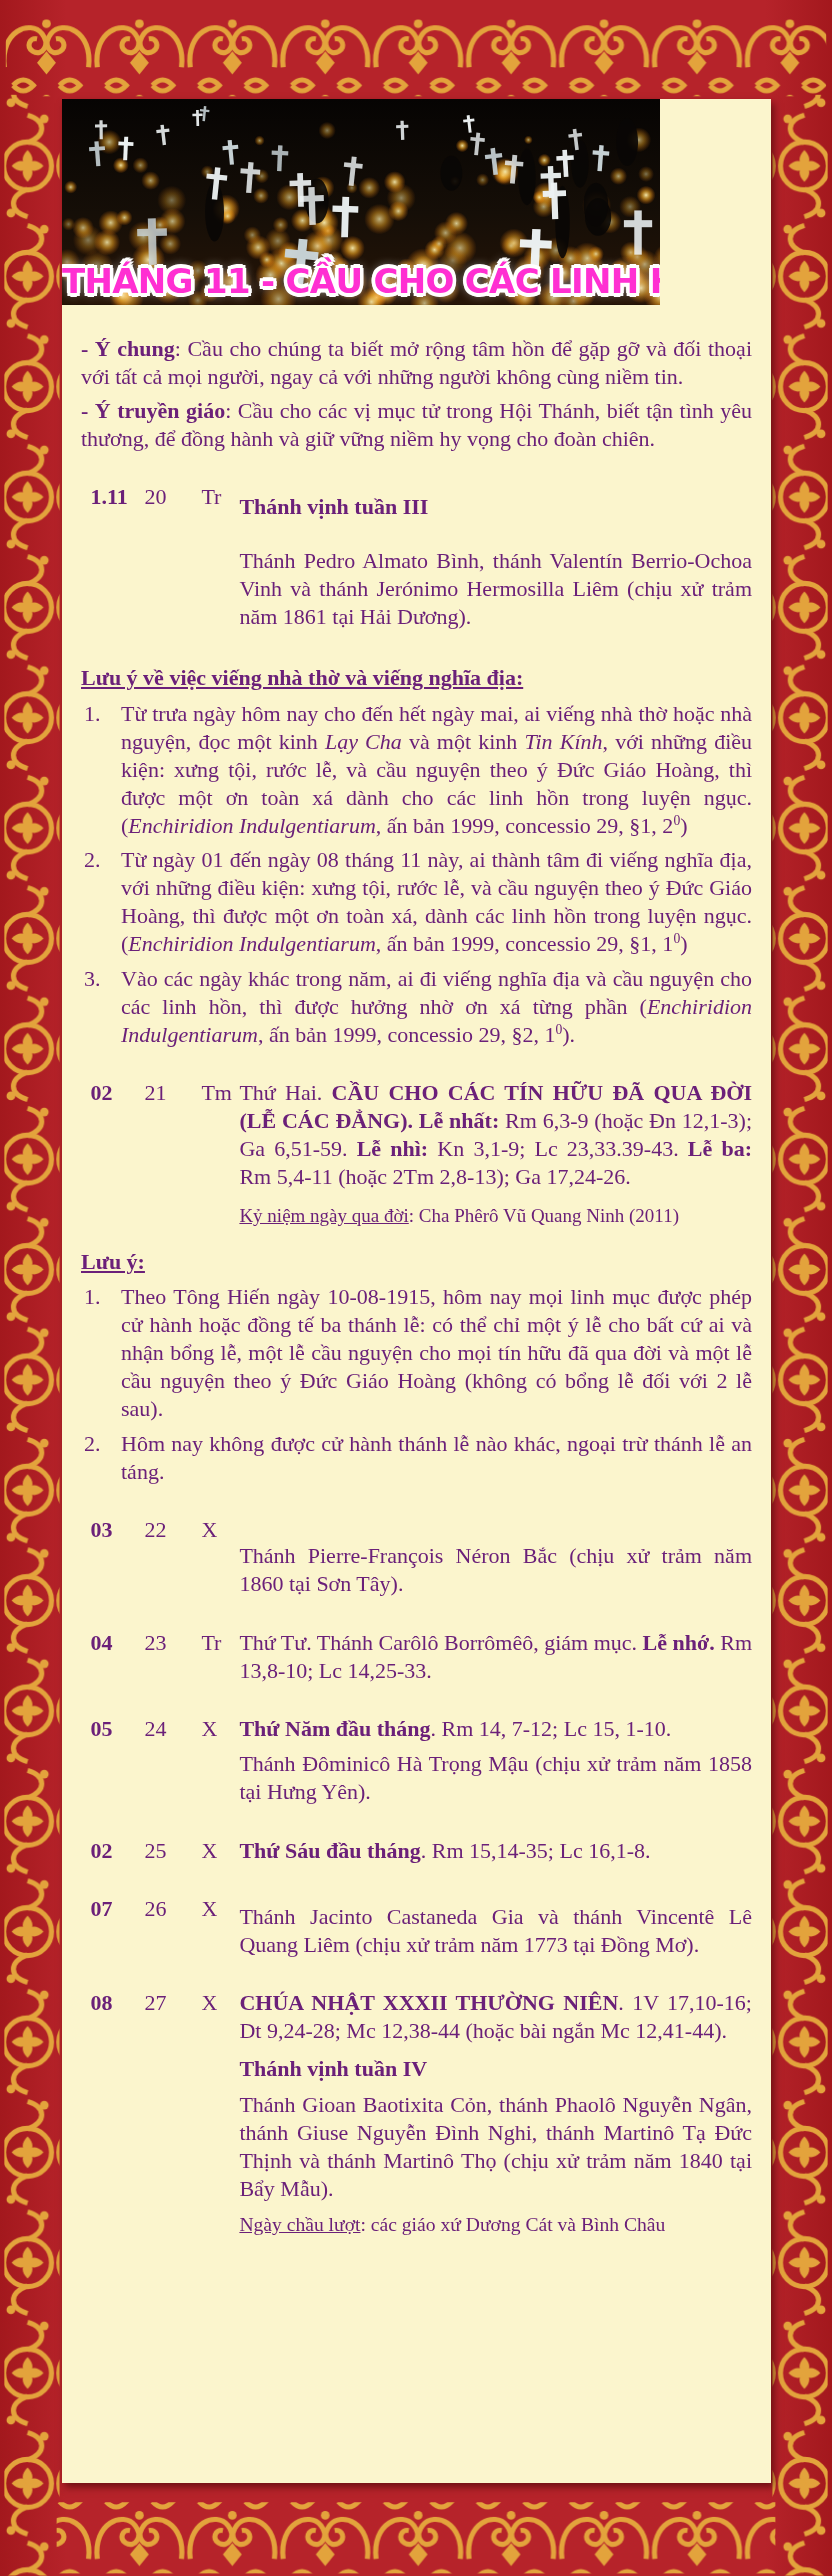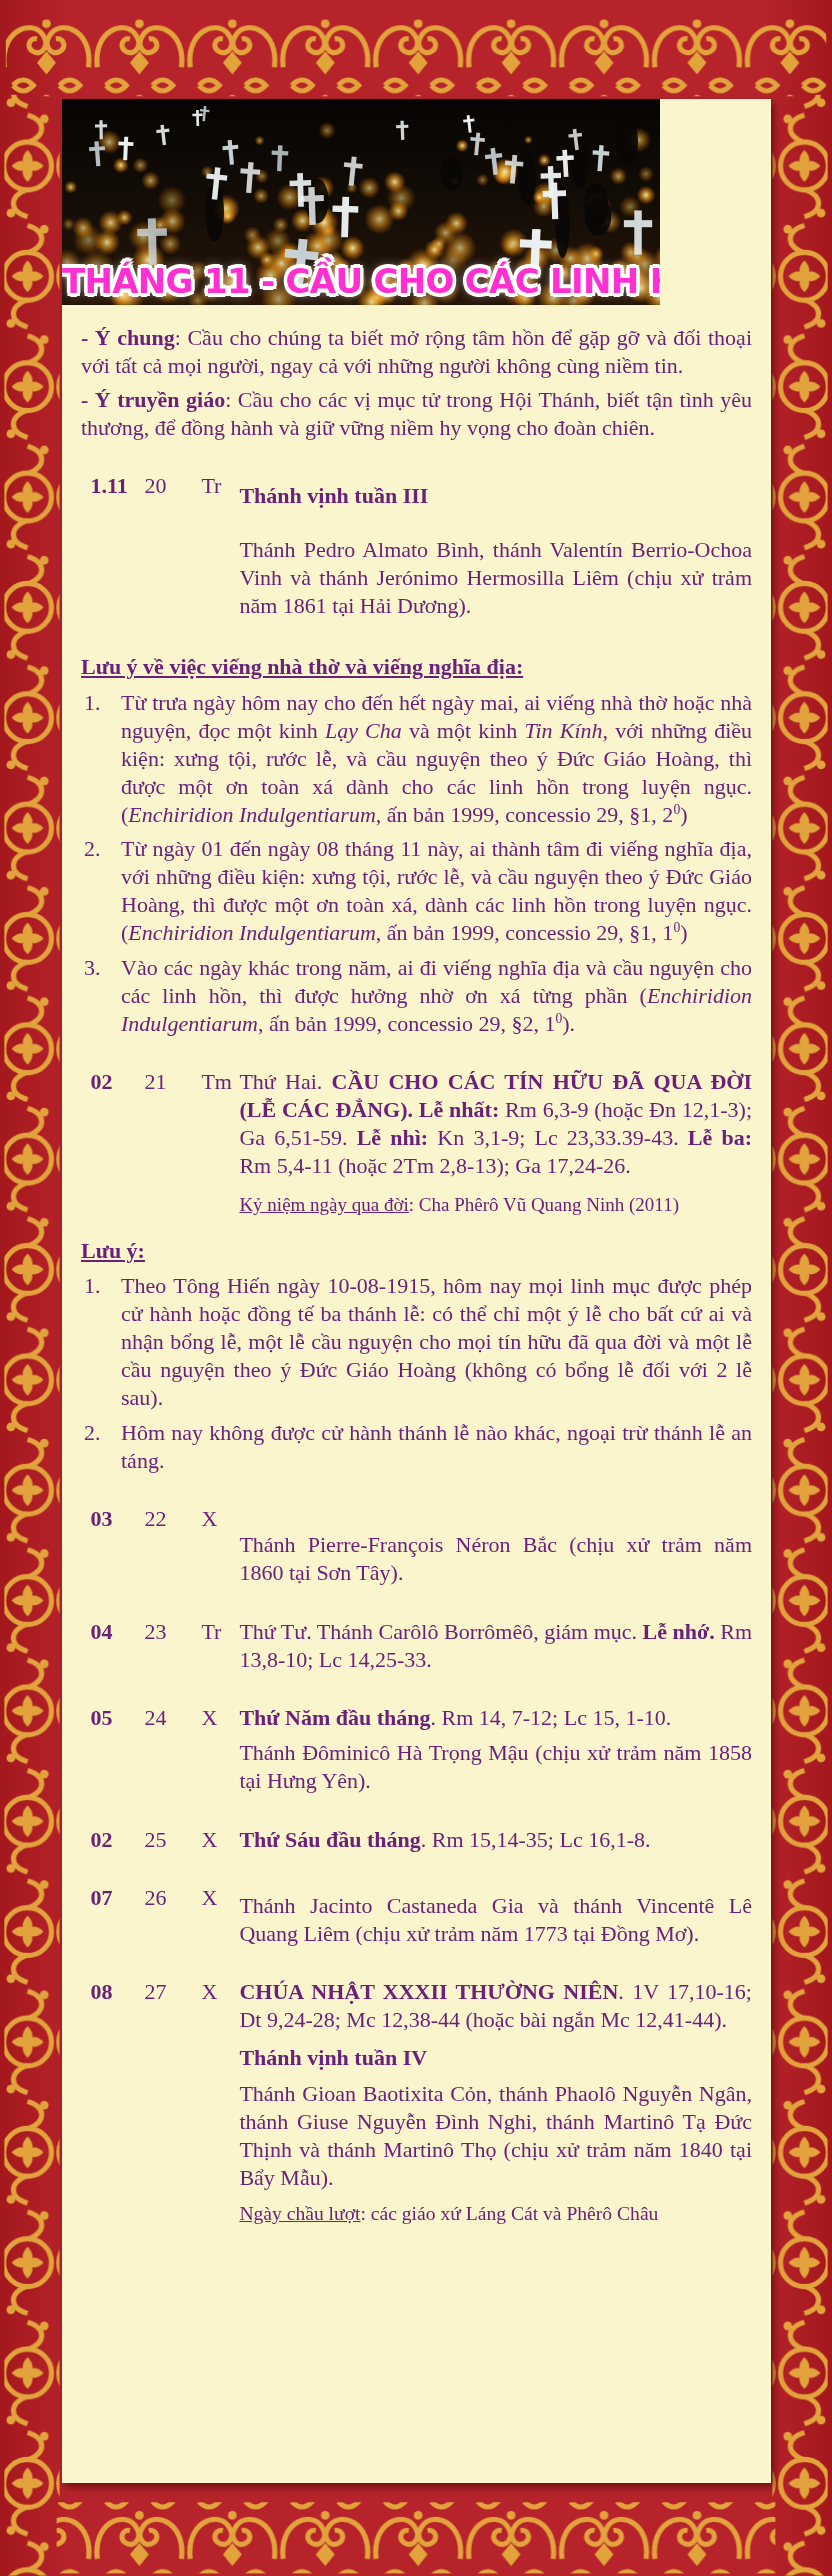--- a/index.html
+++ b/index.html
@@ -18,21 +18,21 @@
   .banner{
     position:absolute;left:0;right:0;bottom:4.4px;text-align:center;
     font-family:"DejaVu Sans", sans-serif;font-weight:bold;font-size:34px;
     letter-spacing:-0.7px;color:#ff2fd2;white-space:nowrap;
     text-shadow:
       -3.6px 0 0 #fff,3.6px 0 0 #fff,0 -3.6px 0 #fff,0 3.6px 0 #fff,
       -2.9px -2.9px 0 #fff,2.9px -2.9px 0 #fff,-2.9px 2.9px 0 #fff,2.9px 2.9px 0 #fff,
       0 0 11.6px rgba(255,255,255,.95);
   }
   .docbody{
-    padding:19px 19px 0 19px;color:#6b2079;
+    padding:30px 19px 0 19px;color:#6b2079;
     font-size:22px;line-height:28px;
   }
   .par{text-align:justify;margin:0 0 5.8px 0;}
   .b{font-weight:bold}
   .i{font-style:italic}
   .u{text-decoration:underline}
   sup{font-size:.62em;line-height:0;}
   .entry{display:grid;grid-template-columns:54px 57px 38px 1fr;margin:30.5px 0 0 9.4px;}
   .c-num{font-weight:bold;}
   .line1{text-align:justify;}
@@ -502,20 +502,20 @@
   </div>
 
   <div class="entry">
     <div class="c-num">08</div>
     <div class="c-date">27</div>
     <div class="c-color">X</div>
     <div class="c-main">
       <div class="line1"><span class="b">CHÚA NHẬT XXXII THƯỜNG NIÊN</span><span>. 1V 17,10-16; Dt 9,24-28; Mc 12,38-44 (hoặc bài ngắn Mc 12,41-44).</span></div>
     <div class="sub sub-psalter"><span class="b">Thánh vịnh tuần IV</span></div>
               <div class="sub sub-saints tight"><span>Thánh Gioan Baotixita Cỏn, thánh Phaolô Nguyễn Ngân, thánh Giuse Nguyễn Đình Nghi, thánh Martinô Tạ Đức Thịnh và thánh Martinô Thọ (chịu xử trảm năm 1840 tại Bẩy Mẫu).</span></div>
-              <div class="sub sub-chau"><span class="u">Ngày chầu lượt</span><span>: các giáo xứ Láng Cát và Phêrô Châu</span></div>
+              <div class="sub sub-chau"><span class="u">Ngày chầu lượt</span><span>: các giáo xứ Dương Cát và Bình Châu</span></div>
             </div>
   </div>
 </div>
     </div>
   </div>
 </div>
 
 
 </body></html>

